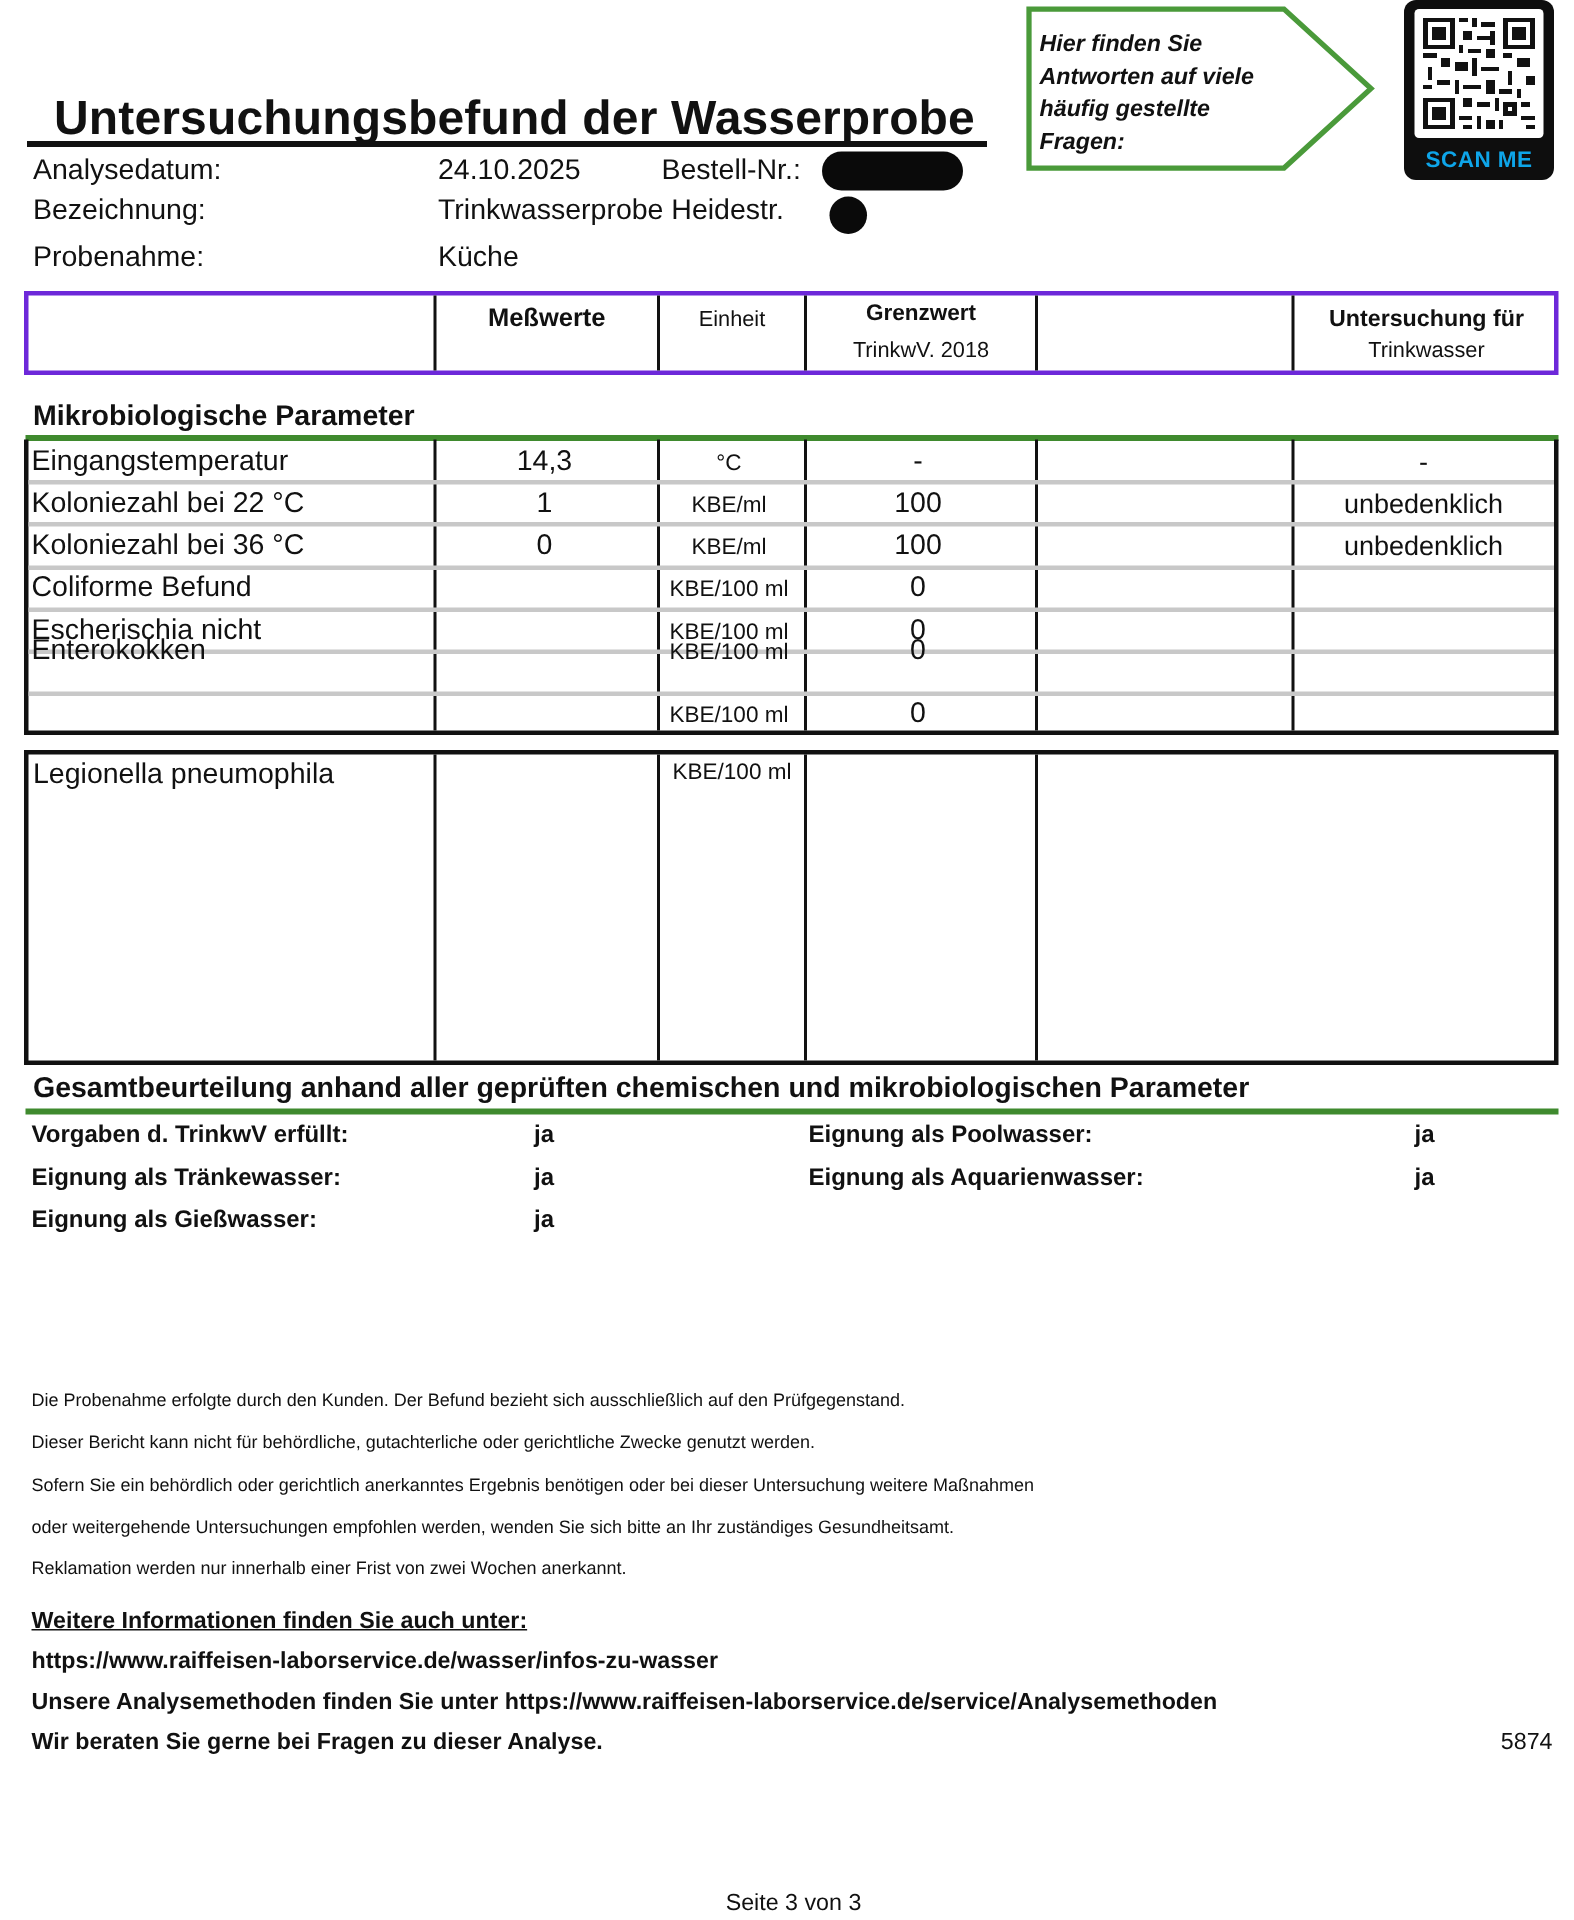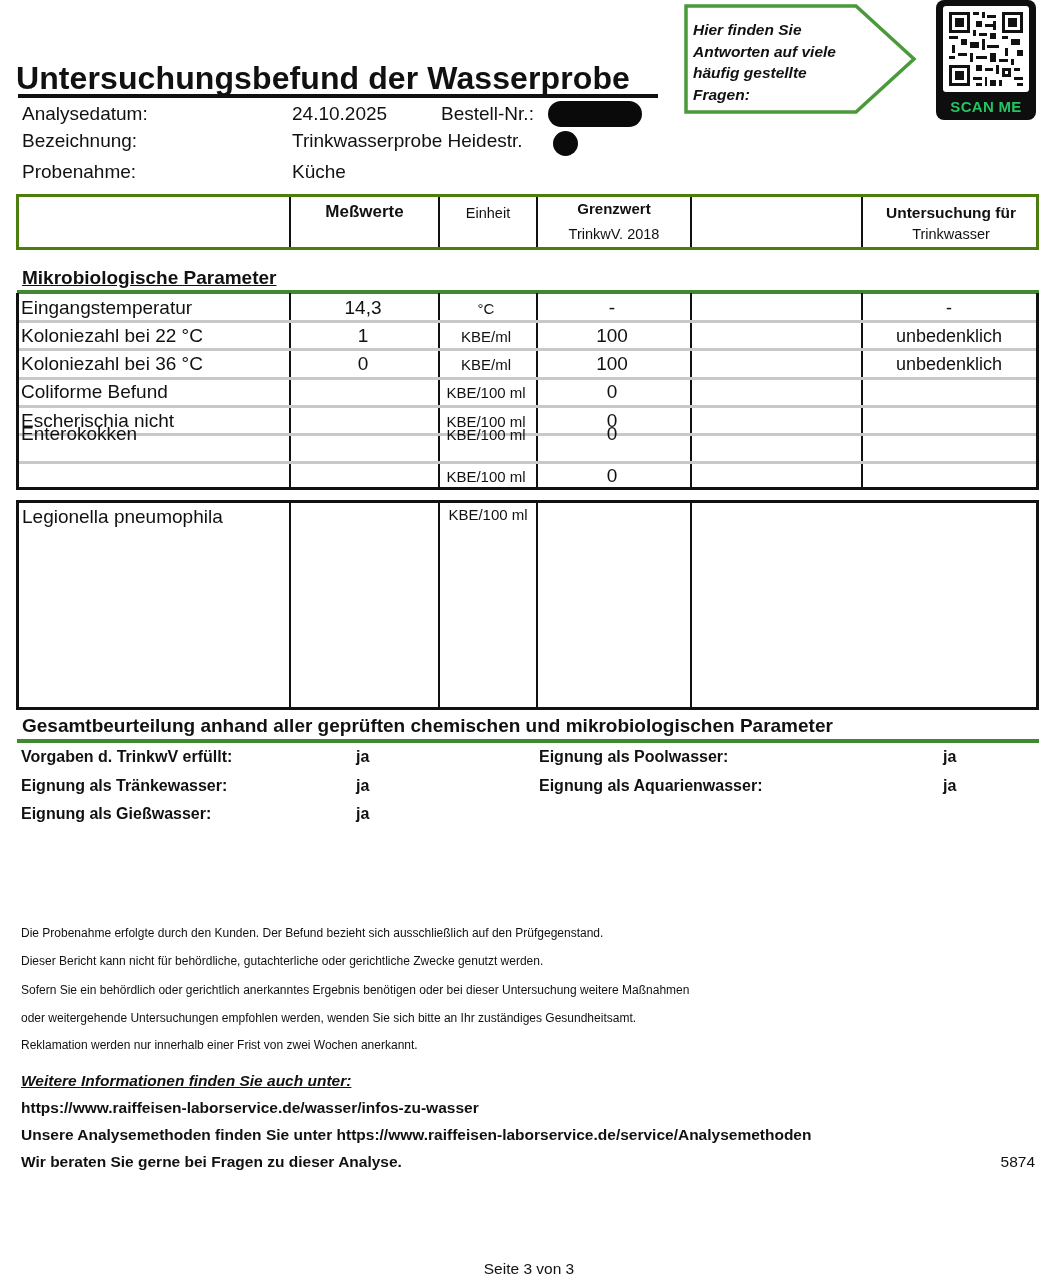--- a/index.html
+++ b/index.html
@@ -1,40 +1,40 @@
 <!DOCTYPE html>
 <html><head>
 <meta charset="utf-8">
 <style>
   * { box-sizing: border-box; margin: 0; padding: 0; }
   html, body { width: 1049px; height: 1280px; background: #ffffff; overflow: hidden; }
   body { position: relative; font-family: "Liberation Sans", sans-serif; color: #111; }
   .abs { position: absolute; }
 
   
-  .title { left: 16px; top: 60px; font-size: 32px; font-weight: bold; letter-spacing: 0.1px; white-space: nowrap; }
+  .title { left: 36px; top: 60px; font-size: 32px; font-weight: bold; letter-spacing: 0.1px; white-space: nowrap; }
   .title-rule { left: 18px; top: 94px; width: 640px; height: 4px; background: #111; }
 
   .meta-label { font-size: 19px; left: 22px; white-space: nowrap; }
   .meta-value { font-size: 19px; left: 292px; white-space: nowrap; }
   .redact-pill { background: #0a0a0a; border-radius: 14px; }
   .redact-dot { background: #0a0a0a; border-radius: 50%; }
 
   
   .faq { left: 684px; top: 4px; width: 234px; height: 110px; }
   .faq svg { position: absolute; left: 0; top: 0; }
   .faq-text { position: absolute; left: 9px; top: 15px; width: 170px; font-size: 15.5px; font-weight: bold; font-style: italic; line-height: 21.5px; color: #111; }
 
   
   .qr { left: 936px; top: 0px; width: 100px; height: 120px; background: #0e0e0e; border-radius: 8px; }
   .qr-inner { position: absolute; left: 7px; top: 6px; width: 86px; height: 86px; background: #fff; border-radius: 3px; }
-  .qr-label { position: absolute; left: 0; bottom: 5px; width: 100%; text-align: center; color: #22c55e; font-size: 15px; font-weight: bold; letter-spacing: 0.3px; }
-
-  
-  .tbl { border: 3px solid #4d7c0f; }
+  .qr-label { position: absolute; left: 0; bottom: 5px; width: 100%; text-align: center; color: #0ea5e9; font-size: 15px; font-weight: bold; letter-spacing: 0.3px; }
+
+  
+  .tbl { border: 3px solid #6d28d9; }
   .vline { position: absolute; width: 2px; background: #111; }
   .hdr-cell { position: absolute; text-align: center; font-size: 14.5px; }
   .hdr-bold { font-weight: bold; font-size: 16px; }
 
   .section-title { left: 22px; font-size: 19px; font-weight: bold; white-space: nowrap; }
   .green-rule { height: 4px; background: #3f8a2e; }
 
   
   .row { position: absolute; left: 17px; width: 1021px; height: 28px; }
   .row-sep { position: absolute; left: 19px; width: 1017px; height: 3px; background: #c8c8c8; }
@@ -153,21 +153,21 @@
   <div class="vline" style="left:842px; top:0; height:50px;"></div>
 
   <div class="hdr-cell hdr-bold" style="left:272px; width:147px; top:5px; font-size:17px;">Meßwerte</div>
   <div class="hdr-cell" style="left:421px; width:96px; top:8px;">Einheit</div>
   <div class="hdr-cell hdr-bold" style="left:519px; width:152px; top:3px; font-size:15px;">Grenzwert</div>
   <div class="hdr-cell" style="left:519px; width:152px; top:29px;">TrinkwV. 2018</div>
   <div class="hdr-cell hdr-bold" style="left:844px; width:176px; top:7px; font-size:15.5px;">Untersuchung für</div>
   <div class="hdr-cell" style="left:844px; width:176px; top:29px;">Trinkwasser</div>
 </div>
 
-<div class="abs section-title" style="top:267px;text-decoration:underline;">Mikrobiologische Parameter</div>
+<div class="abs section-title" style="top:267px;">Mikrobiologische Parameter</div>
 <div class="abs green-rule" style="left:17px; top:290px; width:1022px;"></div>
 
 <div class="abs" style="left:16px; top:293px; width:1023px; height:197px; border-left:3px solid #111; border-right:3px solid #111; border-bottom:3px solid #111;">
   <div class="vline" style="left:270px; top:0; height:194px;"></div>
   <div class="vline" style="left:419px; top:0; height:194px;"></div>
   <div class="vline" style="left:517px; top:0; height:194px;"></div>
   <div class="vline" style="left:671px; top:0; height:194px;"></div>
   <div class="vline" style="left:842px; top:0; height:194px;"></div>
 </div>
 
@@ -249,19 +249,19 @@
 <div class="abs sum-val" style="left:943px; top:748px;">ja</div>
 <div class="abs sum-label" style="left:539px; top:777px;">Eignung als Aquarienwasser:</div>
 <div class="abs sum-val" style="left:943px; top:777px;">ja</div>
 
 <div class="abs note" style="top:926px;">Die Probenahme erfolgte durch den Kunden. Der Befund bezieht sich ausschließlich auf den Prüfgegenstand.</div>
 <div class="abs note" style="top:954px;">Dieser Bericht kann nicht für behördliche, gutachterliche oder gerichtliche Zwecke genutzt werden.</div>
 <div class="abs note" style="top:983px;">Sofern Sie ein behördlich oder gerichtlich anerkanntes Ergebnis benötigen oder bei dieser Untersuchung weitere Maßnahmen</div>
 <div class="abs note" style="top:1011px;">oder weitergehende Untersuchungen empfohlen werden, wenden Sie sich bitte an Ihr zuständiges Gesundheitsamt.</div>
 <div class="abs note" style="top:1038px;">Reklamation werden nur innerhalb einer Frist von zwei Wochen anerkannt.</div>
 
-<div class="abs info underline" style="top:1072px;font-style:italic;">Weitere Informationen finden Sie auch unter:</div>
+<div class="abs info underline" style="top:1072px;">Weitere Informationen finden Sie auch unter:</div>
 <div class="abs info" style="top:1099px;">https://www.raiffeisen-laborservice.de/wasser/infos-zu-wasser</div>
 <div class="abs info" style="top:1126px;">Unsere Analysemethoden finden Sie unter https://www.raiffeisen-laborservice.de/service/Analysemethoden</div>
 <div class="abs info" style="top:1153px;">Wir beraten Sie gerne bei Fragen zu dieser Analyse.</div>
 <div class="abs code" style="top:1153px;">5874</div>
 
 <div class="abs pager">Seite 3 von 3</div>
 
 </body></html>

